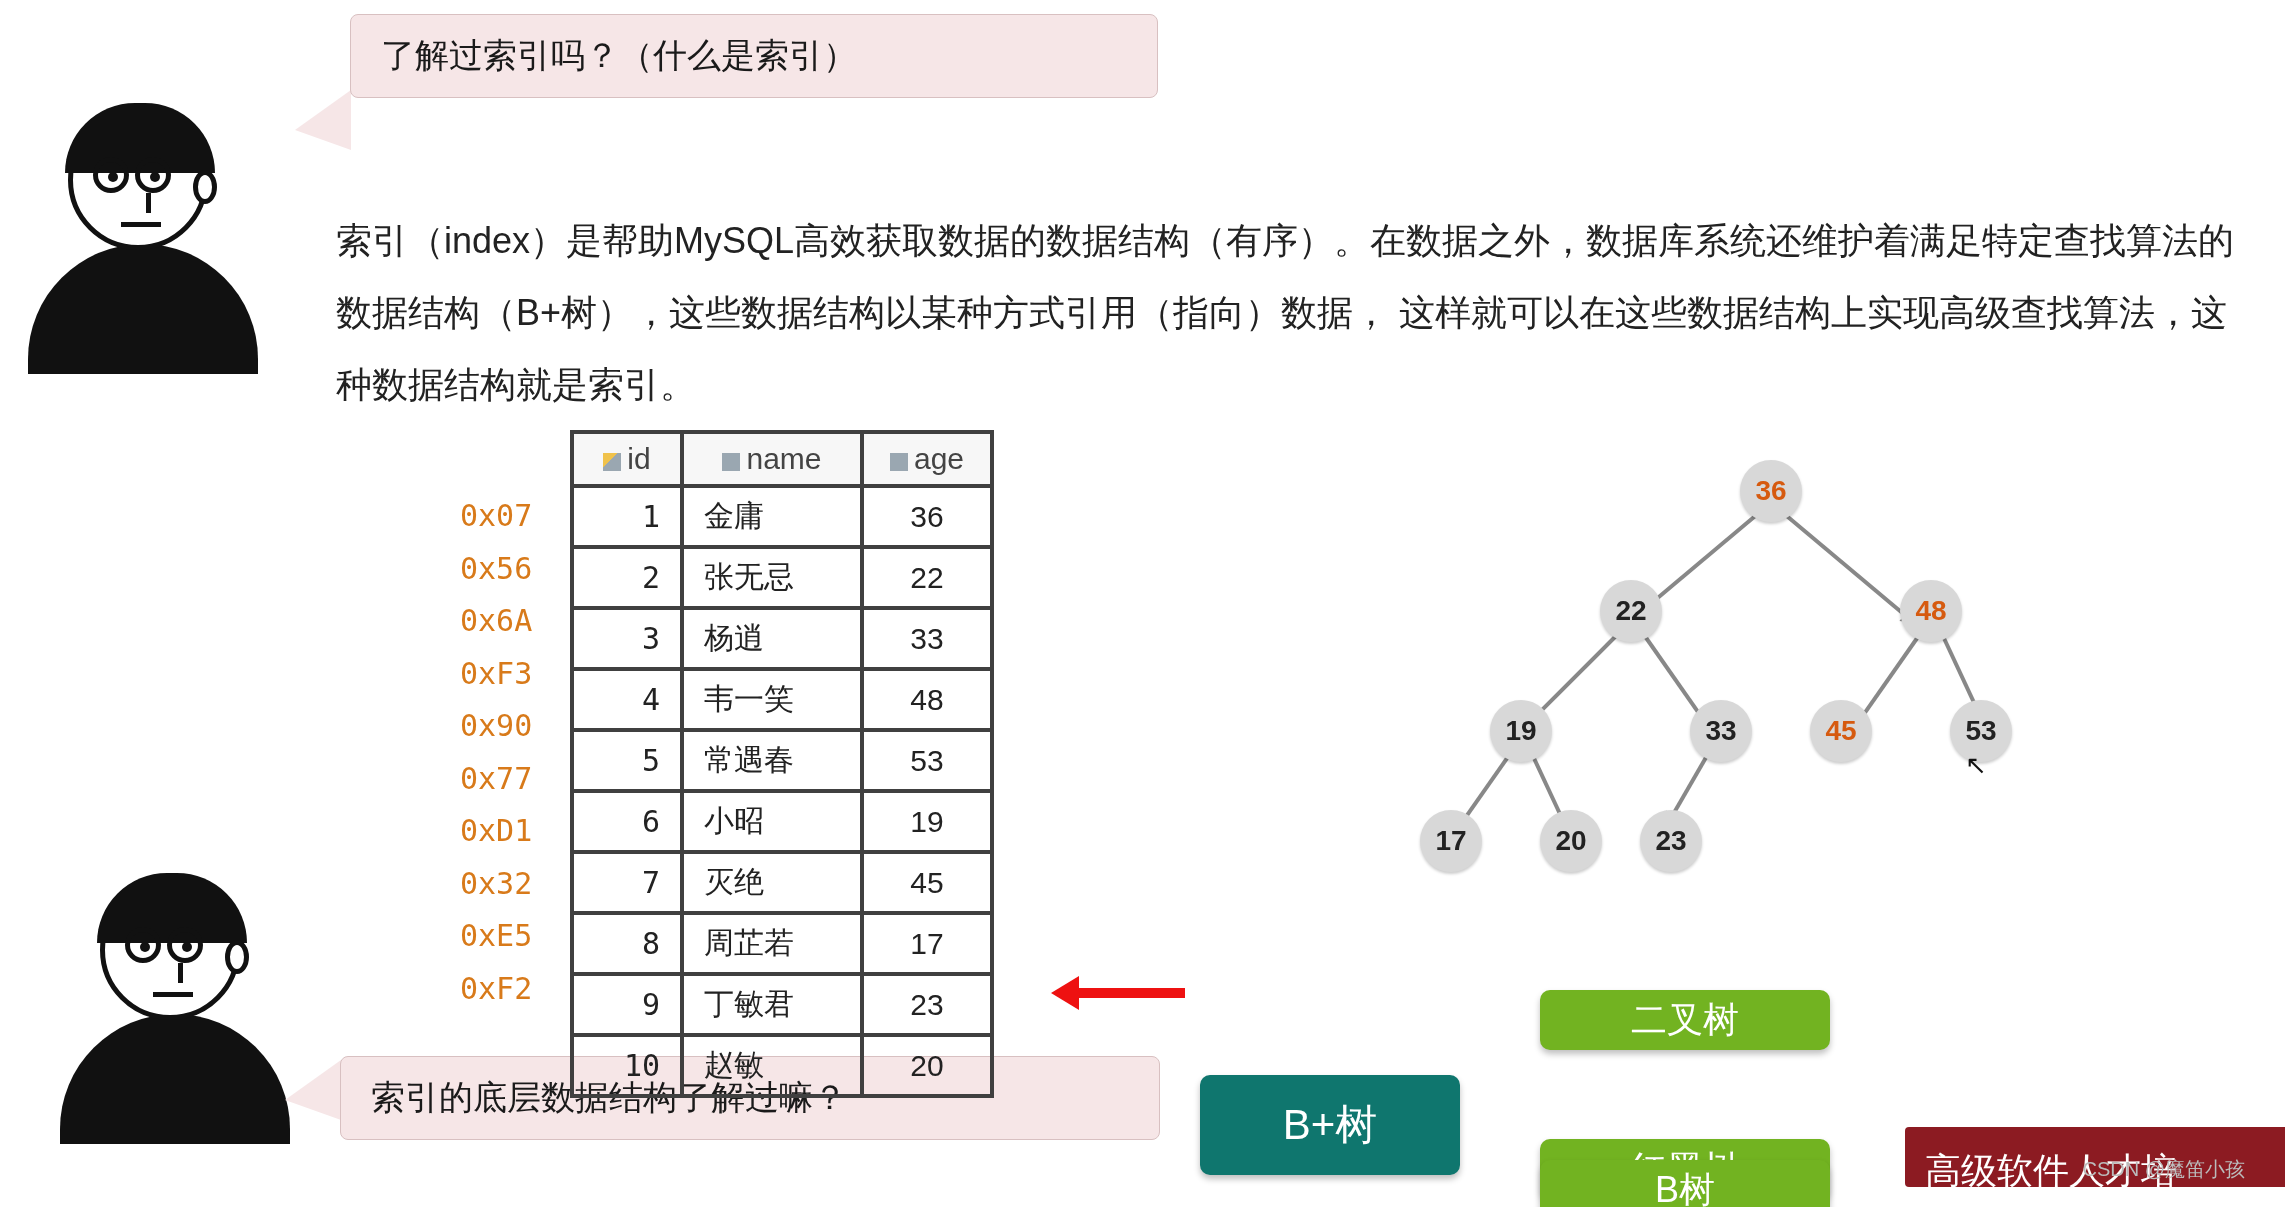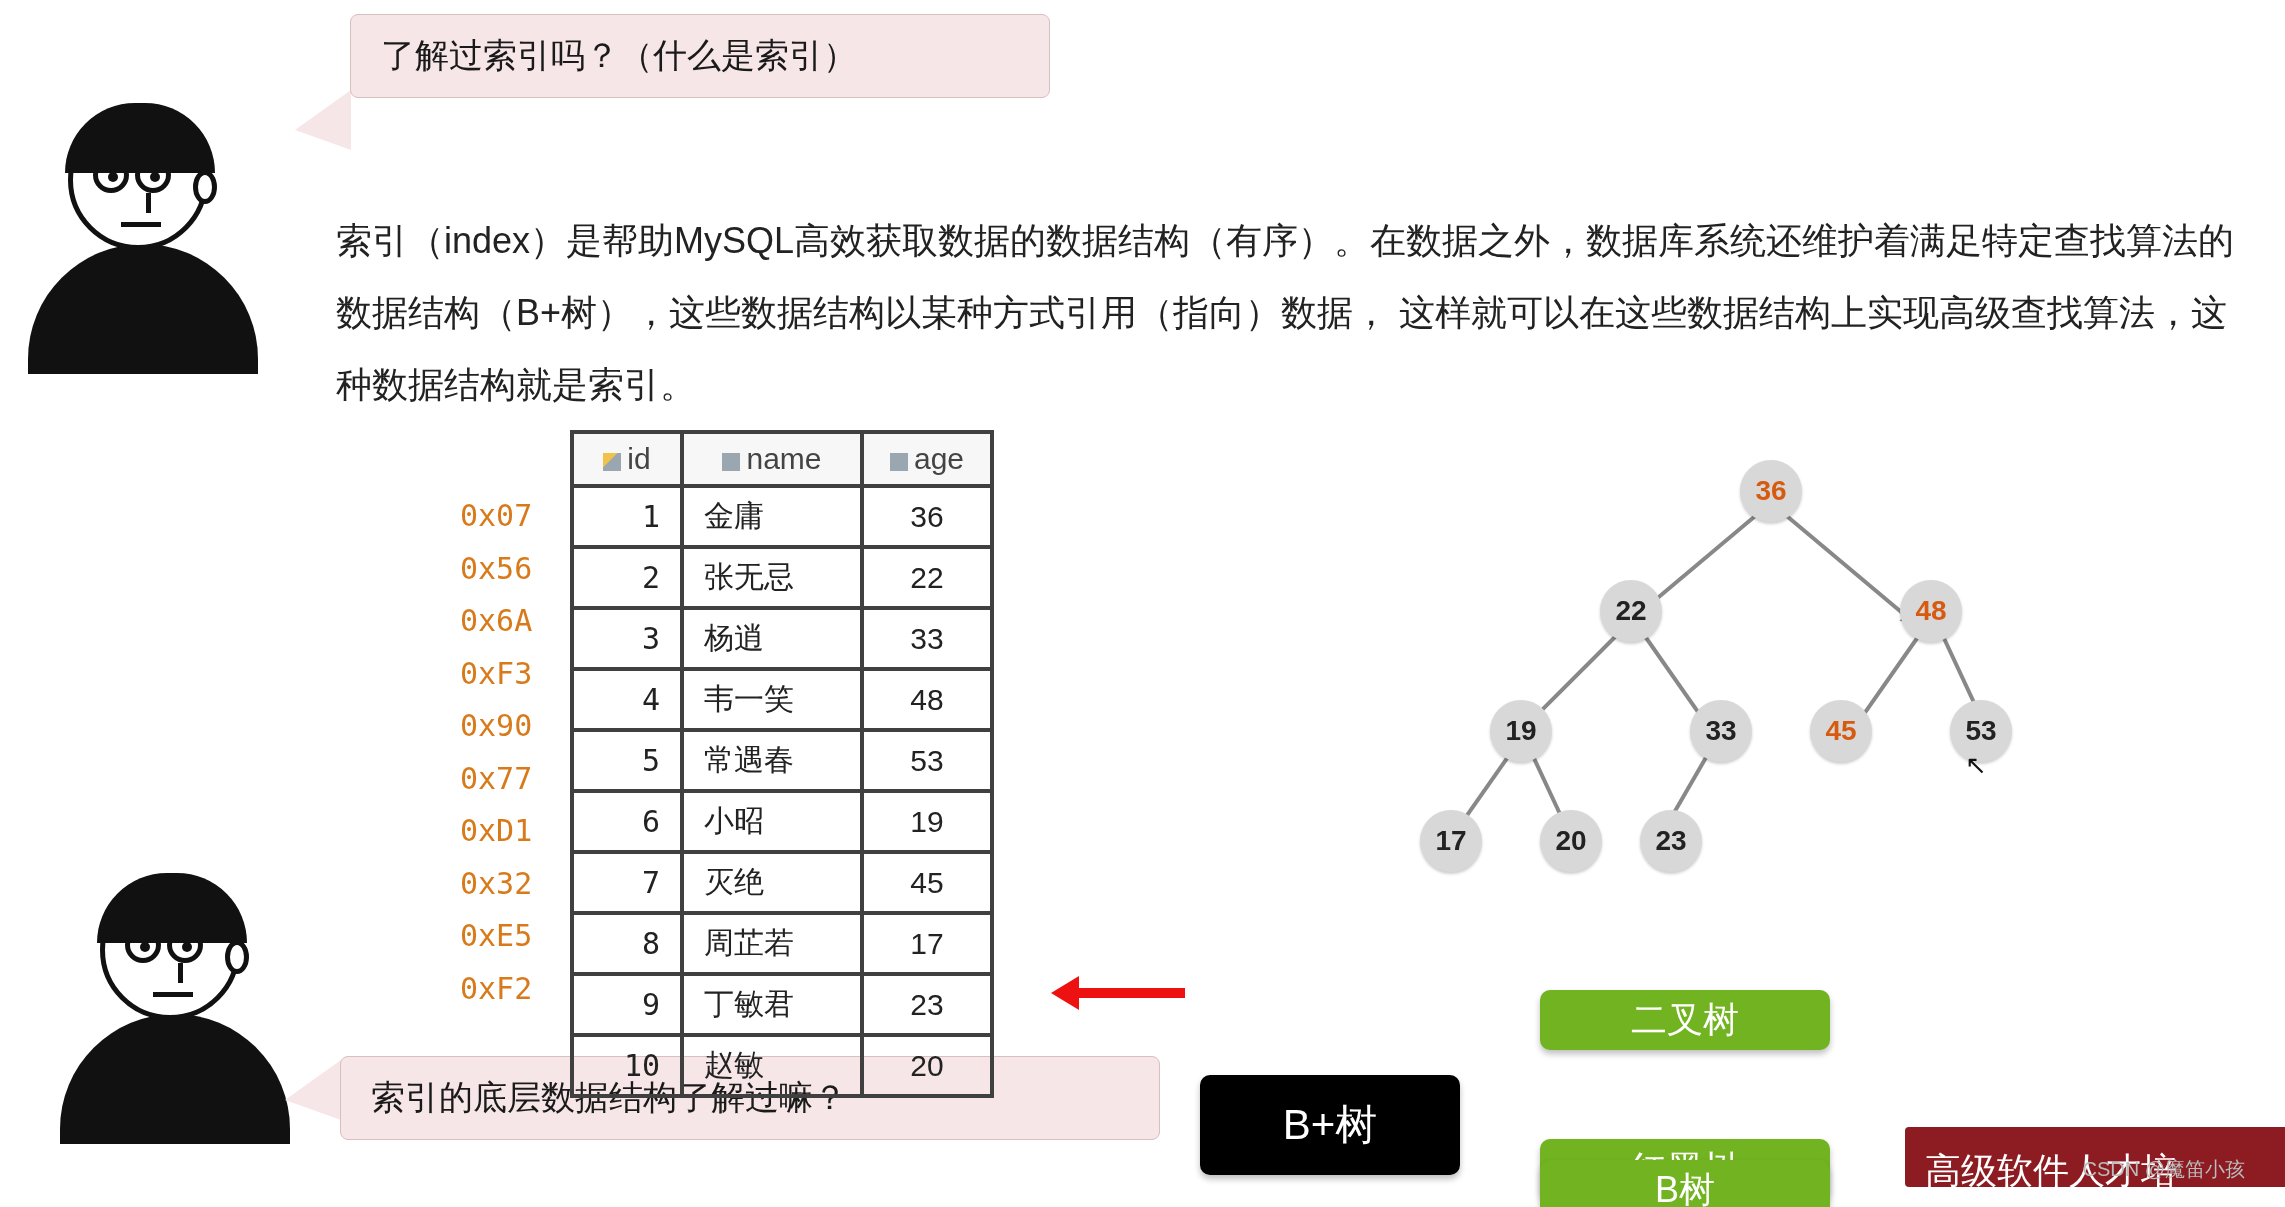--- a/index.html
+++ b/index.html
@@ -1,20 +1,20 @@
 <!DOCTYPE html>
 <html><head>
 <meta charset="utf-8">
 <style>
   *{box-sizing:border-box}
   body{margin:0;font-family:"Microsoft YaHei","PingFang SC",Arial,sans-serif;background:#fff;width:2285px;height:1207px;position:relative;overflow:hidden}
 
   
   .bubble{position:absolute;background:#f6e6e7;border:1px solid #d8c0c1;padding:18px 30px;border-radius:8px;font-size:34px;color:#1a1a1a}
-  .bubble.q1{left:350px;top:14px;width:700px}
+  .bubble.q1{left:350px;top:14px;width:808px}
   .bubble.q2{left:340px;top:1056px;width:820px}
   .tail{position:absolute;width:0;height:0}
   .tail.t1{left:295px;top:90px;border-top:40px solid transparent;border-bottom:20px solid transparent;border-right:56px solid #f6e6e7}
   .tail.t2{left:285px;top:1060px;border-top:40px solid transparent;border-bottom:20px solid transparent;border-right:56px solid #f6e6e7}
 
   
   .avatar{position:absolute;width:220px}
   .avatar.a1{left:28px;top:110px}
   .avatar.a2{left:60px;top:880px}
   .head{position:relative;width:140px;height:140px;border:5px solid #111;border-radius:50%;margin:0 auto;background:#fff}
@@ -50,21 +50,21 @@
 
   
   .tree{position:absolute;left:1380px;top:460px;width:700px;height:430px}
   .node{position:absolute;width:62px;height:62px;border-radius:50%;background:#d8d8d8;font-size:28px;font-weight:bold;display:flex;align-items:center;justify-content:center;color:#222;box-shadow:0 2px 3px rgba(0,0,0,.2)}
   .node.hl{color:#d65a0f}
   .edge{position:absolute;height:4px;background:#888;transform-origin:left center}
   .edge:after{content:"";position:absolute;right:-2px;top:-6px;width:0;height:0;border-left:12px solid #888;border-top:8px solid transparent;border-bottom:8px solid transparent}
 
   
   .btn{position:absolute;border-radius:10px;color:#fff;font-size:42px;display:flex;align-items:center;justify-content:center;box-shadow:0 4px 6px rgba(0,0,0,.25)}
-  .btn.red{background:#000000;left:1200px;top:1075px;width:260px;height:100px}
+  .btn.red{background:#0f766e;left:1200px;top:1075px;width:260px;height:100px}
   .btn.green{background:#72b321;left:1540px;width:290px;height:60px;font-size:36px}
   .btn.g1{top:990px}.btn.g2{top:1139px}.btn.g3{top:1160px}
 
   .cursor{position:absolute;left:1965px;top:750px;font-size:26px;color:#111}
   .watermark{position:absolute;right:40px;bottom:24px;font-size:20px;color:#bbb}
   .banner{position:absolute;right:0;bottom:20px;width:380px;height:60px;background:#8c1b22;color:#fff;font-size:36px;padding:20px 20px;border-radius:4px 0 0 4px}
 </style>
 </head>
 <body>
 

